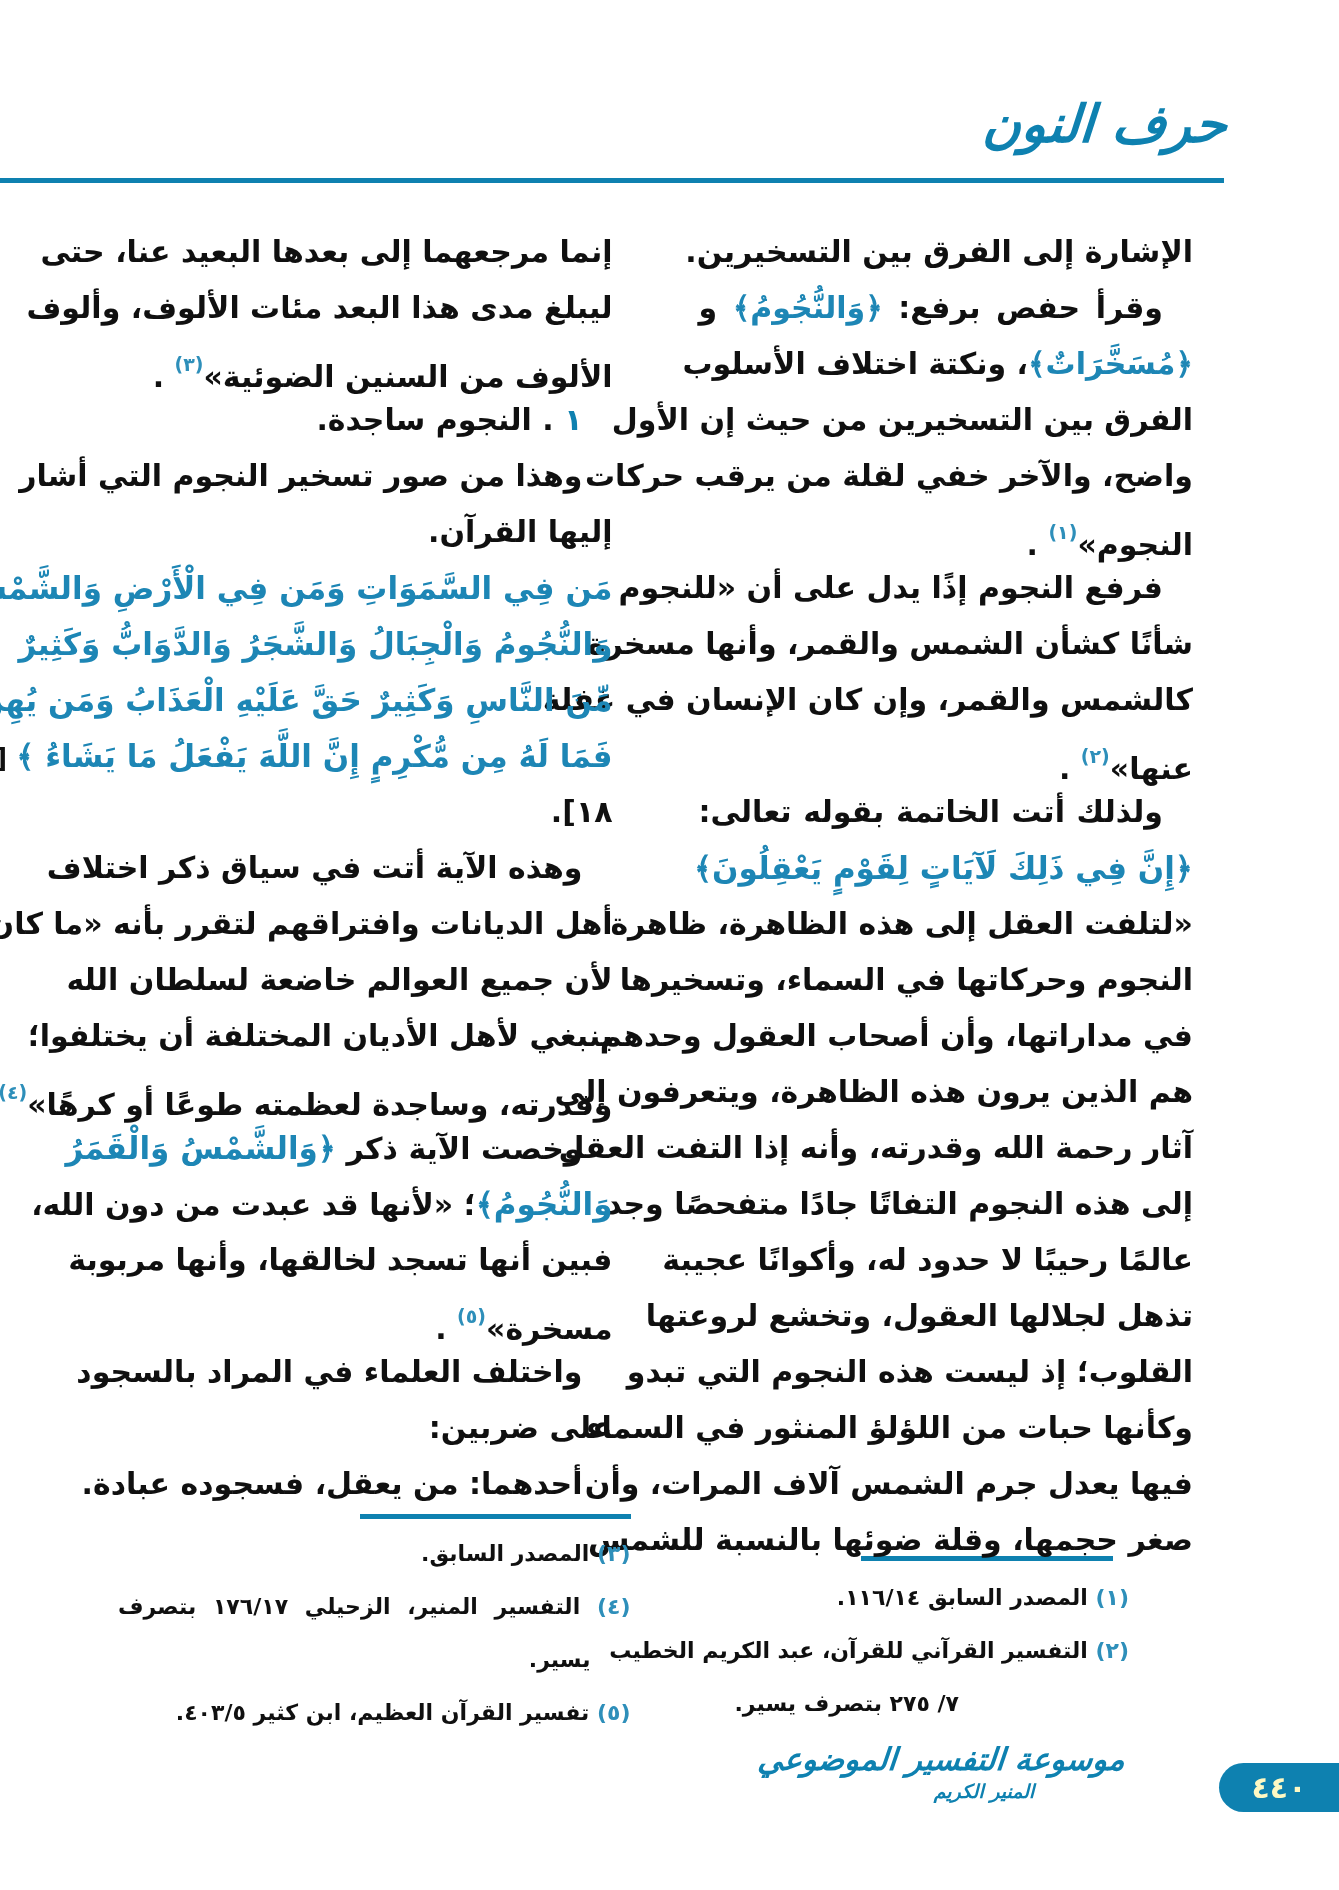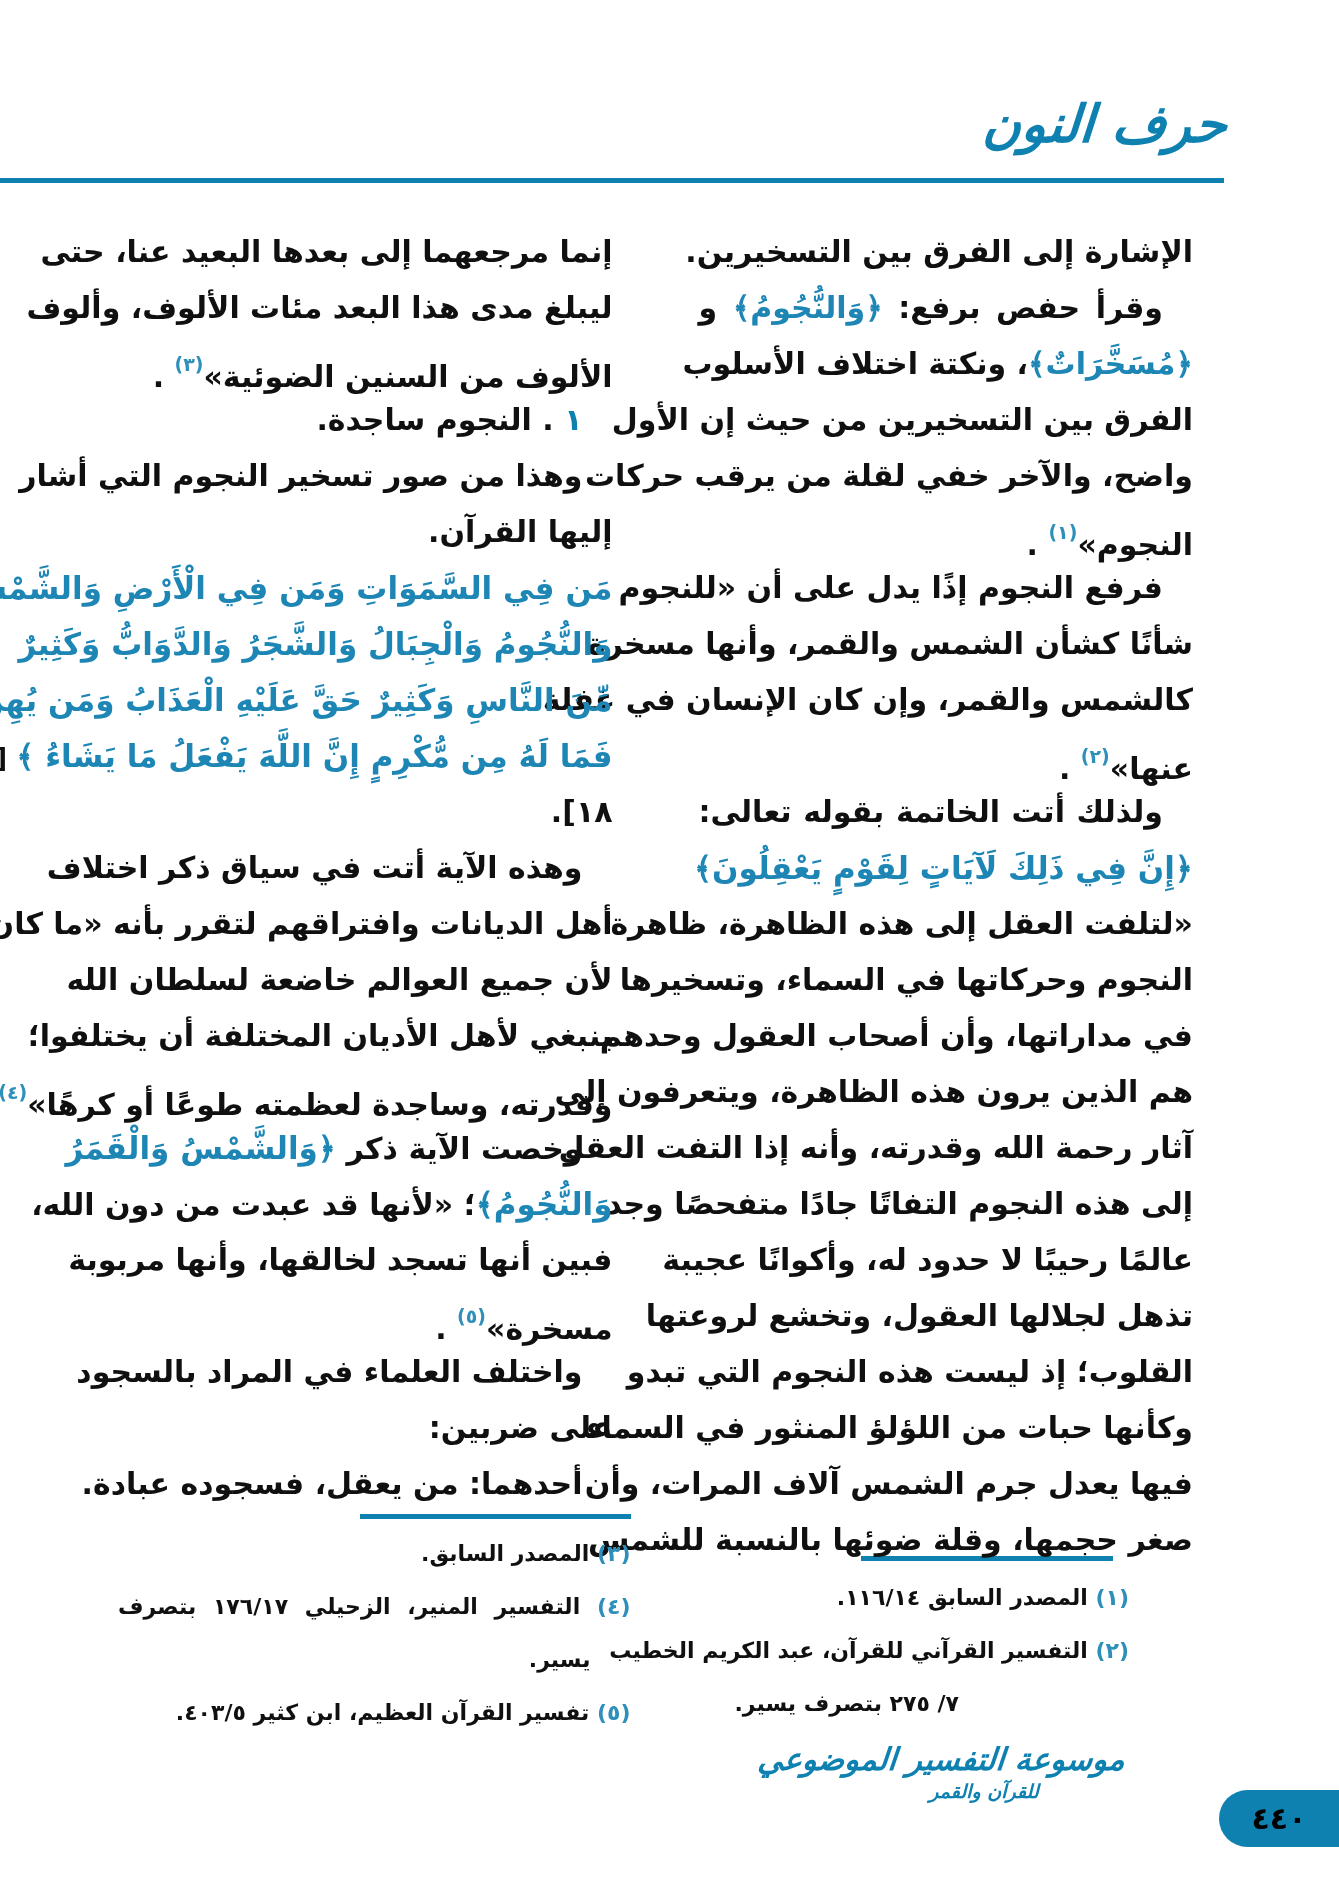--- a/index.html
+++ b/index.html
@@ -52,24 +52,24 @@
   .fn.cont{padding-right:40px}
   .fn.cont2{padding-right:170px}
   .sfm{color:var(--mark)}
   .logo{
     position:absolute;top:1740px;right:214px;width:282px;text-align:center;
     color:var(--teal);direction:rtl;
   }
   .logo .l1{font-size:31px;font-weight:bold;font-style:italic;line-height:1.25;transform:skewX(-5deg);white-space:nowrap}
   .logo .l2{font-size:19px;font-weight:bold;font-style:italic;line-height:1.3}
   .badge{
-    position:absolute;top:1763px;right:0;width:120px;height:57px;
-    background:var(--teal);border-radius:33px 0 0 33px;color:#000000;
+    position:absolute;top:1763px;right:0;width:120px;height:49px;
+    background:var(--teal);border-radius:33px 0 0 33px;color:#fef9c3;
     display:flex;align-items:center;justify-content:center;
-    font-size:30px;font-weight:bold;letter-spacing:5px;direction:rtl;margin-top:27px;
+    font-size:30px;font-weight:bold;letter-spacing:5px;direction:rtl;
   }
 </style>
 </head>
 <body>
 
 <div class="htitle">حرف النون</div>
 <div class="rule"></div>
 
 <div class="content">
   <div class="col col-r">
@@ -137,18 +137,18 @@
         <div class="fn "><span class="sfm">(٣)</span><span class="sk"> المصدر السابق.</span></div>
         <div class="fn fj"><span class="sfm">(٤)</span><span class="sk"> التفسير المنير، الزحيلي </span><span class="sn">١٧٦/١٧</span><span class="sk"> بتصرف</span></div>
         <div class="fn cont"><span class="sk">يسير.</span></div>
         <div class="fn "><span class="sfm">(٥)</span><span class="sk"> تفسير القرآن العظيم، ابن كثير </span><span class="sn">٤٠٣/٥</span><span class="sk">.</span></div>
       </div>
   </div>
 </div>
 
 <div class="logo">
   <div class="l1">موسوعة التفسير الموضوعي</div>
-  <div class="l2">للقرآن والقمر</div>
+  <div class="l2">المنير الكريم</div>
 </div>
 
 <div class="badge">
   <span>٤٤٠</span>
 </div>
 
 </body></html>

